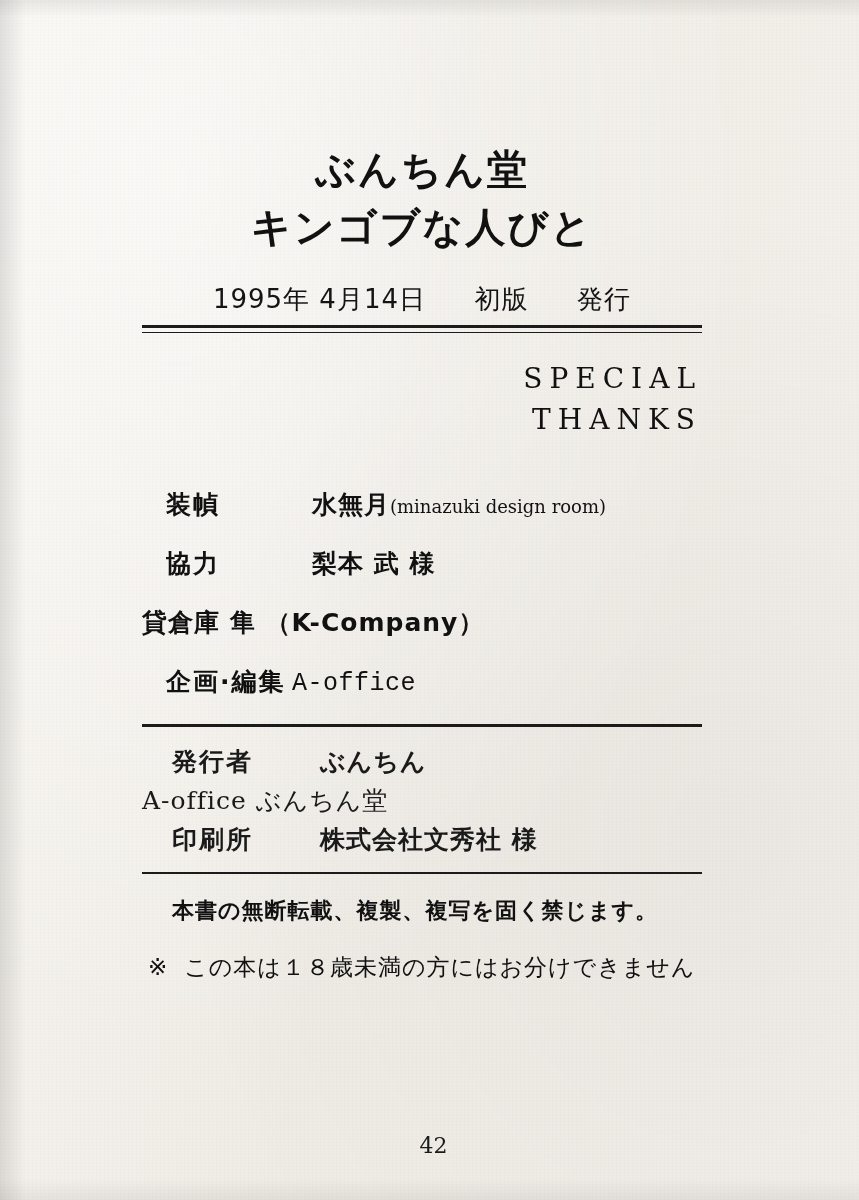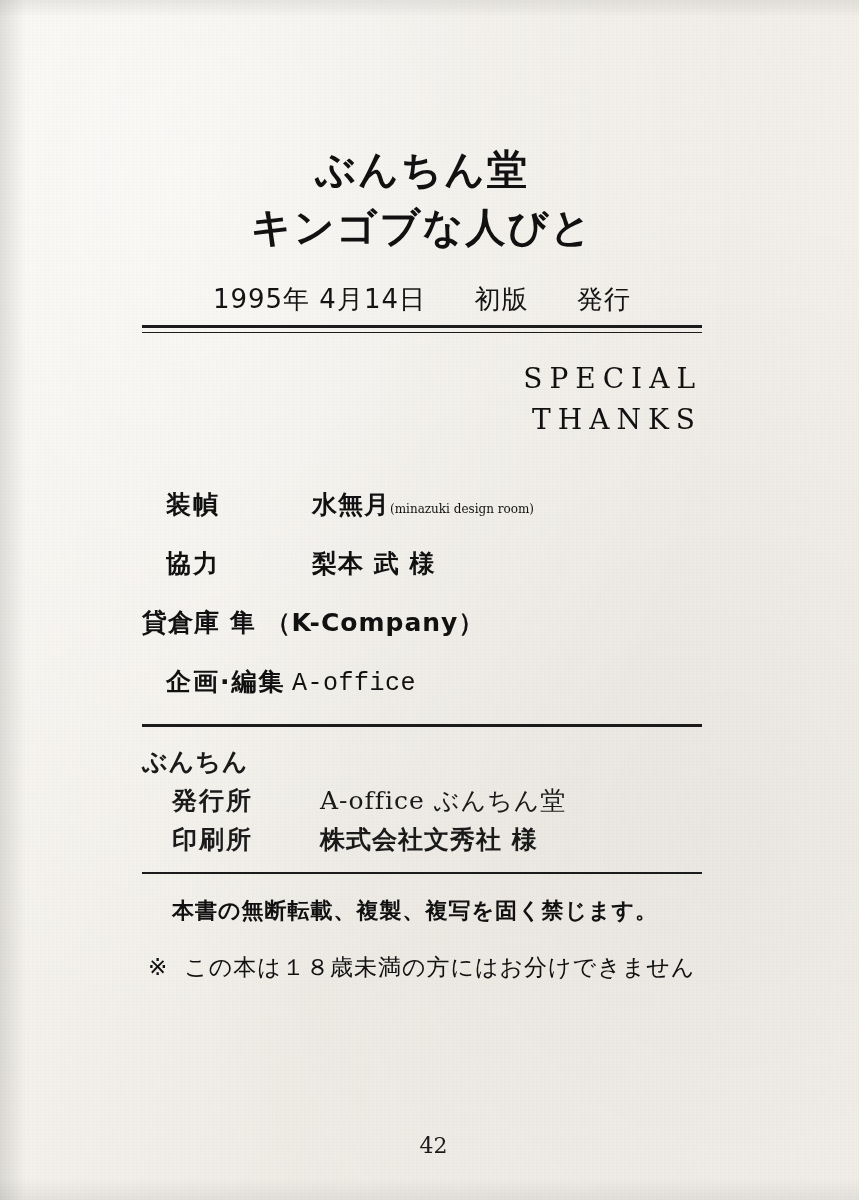--- a/index.html
+++ b/index.html
@@ -133,21 +133,21 @@
     letter-spacing: 1px;
     font-weight: bold;
   }
   .credit-name.serif {
     font-family: Liberation Mono, monospace;
     font-weight: normal;
     letter-spacing: 0.5px;
   }
   .credit-sub {
     font-family: "DejaVu Serif", serif;
-    font-size: 12px;
+    font-size: 18px;
     font-weight: normal;
     letter-spacing: 0;
   }
   .credit-row.tight .credit-role {
     width: 150px;
   }
 
   .publisher {
     margin-top: 18px;
     margin-bottom: 16px;
@@ -258,24 +258,24 @@
         <div class="credit-role">企画·編集</div>
         <div class="credit-name serif">A-office</div>
       </div>
 
     </div>
 
     <div class="rule-heavy"></div>
 
     <div class="publisher">
       <div class="pub-row">
+        <div class="pub-label">発行者</div>
         <div class="pub-value">ぶんちん</div>
       </div>
       <div class="pub-row">
-        <div class="pub-label">発行所</div>
         <div class="pub-value serif">A-office ぶんちん堂</div>
       </div>
       <div class="pub-row">
         <div class="pub-label">印刷所</div>
         <div class="pub-value">株式会社文秀社 様</div>
       </div>
     </div>
 
     <div class="rule-mid"></div>
 

